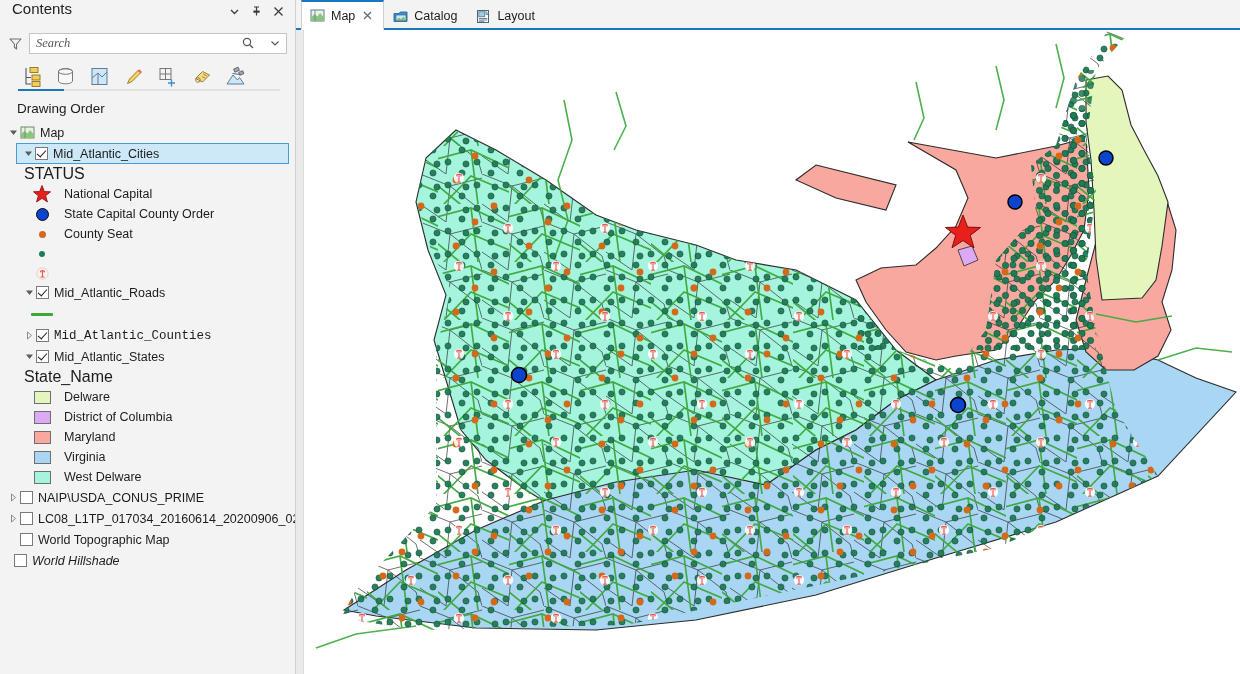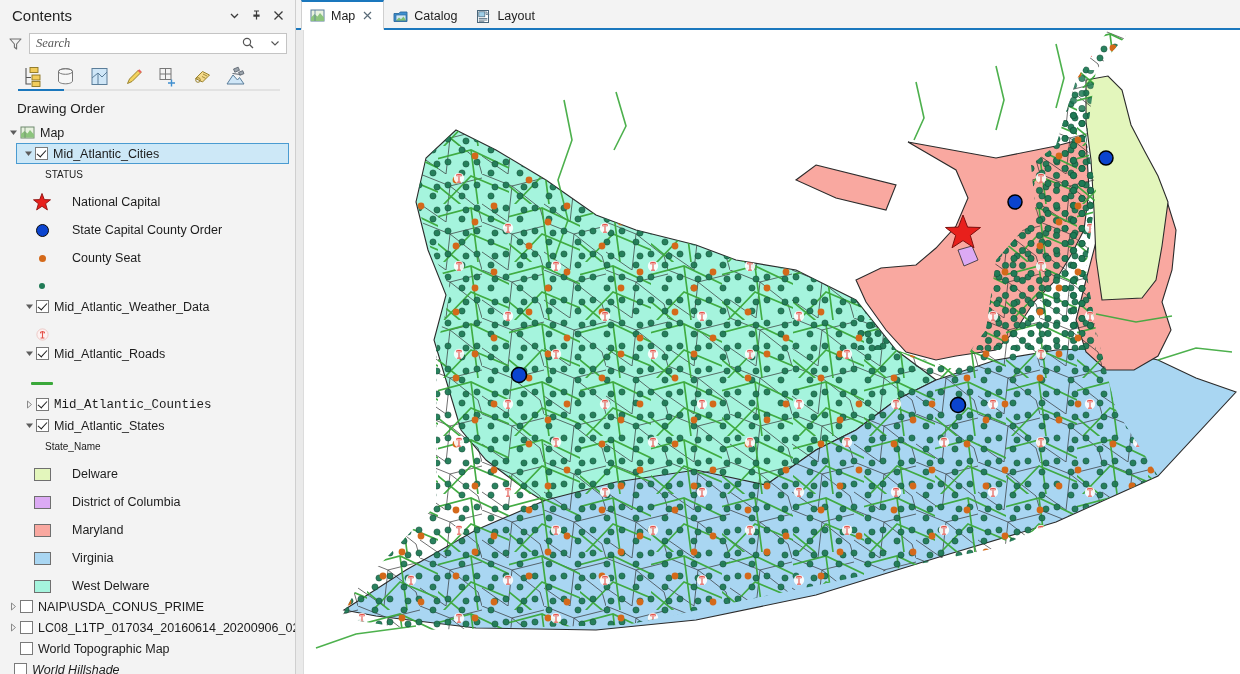--- a/index.html
+++ b/index.html
@@ -15,21 +15,21 @@
 
   
   .contents-pane {
     width: 296px; height: 674px;
     background: #f3f3f3;
     border-right: 1px solid #cfcfcf;
     display: flex; flex-direction: column;
     position: relative;
   }
   .pane-header {
-    height: 30px; display: flex; align-items: center;
+    height: 30px; display: flex; align-items: flex-start;
     padding: 0 6px 0 12px; background: #f3f3f3;
   }
   .pane-title {
     font-size: 15px; color: #222; flex: 1;
     font-family: "Liberation Sans", sans-serif;
   }
   .hdr-btn {
     width: 22px; height: 22px; display: flex;
     align-items: center; justify-content: center;
     color: #444; cursor: default;
@@ -106,26 +106,26 @@
   }
   .chk.on::after {
     content: ""; position: absolute;
     left: 3px; top: 0px; width: 4px; height: 8px;
     border: solid #1c1c1c; border-width: 0 1.6px 1.6px 0;
     transform: rotate(42deg);
   }
   .map-icon { width: 15px; height: 15px; margin-right: 5px; flex:0 0 15px; }
   .lbl { font-size: 12.5px; color: #1c1c1c; }
   .sub-head {
-    font-size: 10px; color: #1c1c1c;
-    padding-left: 45px; height: 20px; display: flex; align-items: center;
+    font-size: 16px; color: #1c1c1c;
+    padding-left: 24px; height: 20px; display: flex; align-items: center;
   }
   .legend-row {
     display: flex; align-items: center; height: 20px;
-    padding-left: 31px; gap: 19px; font-size: 12.5px; color: #1c1c1c; margin-top: 8px;
+    padding-left: 31px; gap: 11px; font-size: 12.5px; color: #1c1c1c;
   }
   .legend-sym {
     width: 22px; flex: 0 0 22px; display: flex;
     align-items: center; justify-content: center;
   }
   .swatch {
     width: 17px; height: 13px; border: 1px solid #6f6f6f;
   }
   .dot { border-radius: 50%; }
   .line-sym { width: 22px; height: 3px; border-radius: 1px; }
@@ -319,29 +319,20 @@
         </div>
         <span>County Seat</span>
       </div>
       <div class="legend-row">
         <div class="legend-sym">
           <span class="dot" style="width:6px;height:6px;background:#1f7a55;display:block;"></span>
         </div>
         <span></span>
       </div>
 
-      <div class="row" style="padding-left:22px;">
-        <div class="twisty">
-          <svg width="9" height="9" viewBox="0 0 9 9">
-              <path d="M1 2.5h7L4.5 7z" fill="#5c5c5c"></path>
-            </svg>
-        </div>
-        <div class="chk on"></div>
-        <span class="lbl">Mid_Atlantic_Weather_Data</span>
-      </div>
       <div class="legend-row" style="height:18px;">
         <div class="legend-sym">
           <svg width="13" height="13" viewBox="0 0 13 13">
             <circle cx="6.5" cy="6.5" r="5.6" fill="#fdf2f1" stroke="#e9b9b5" stroke-width="0.7"></circle>
             <path d="M6.5 3v7M6.5 4.2c1.6-1.1 2.8 0.3 1.3 1.2M6.5 4.2C4.9 3.1 3.7 4.5 5.2 5.4" fill="none" stroke="#e4524a" stroke-width="1.1"></path>
             <path d="M4.6 10h3.8" stroke="#e4524a" stroke-width="1"></path>
           </svg>
         </div>
         <span></span>
       </div>

